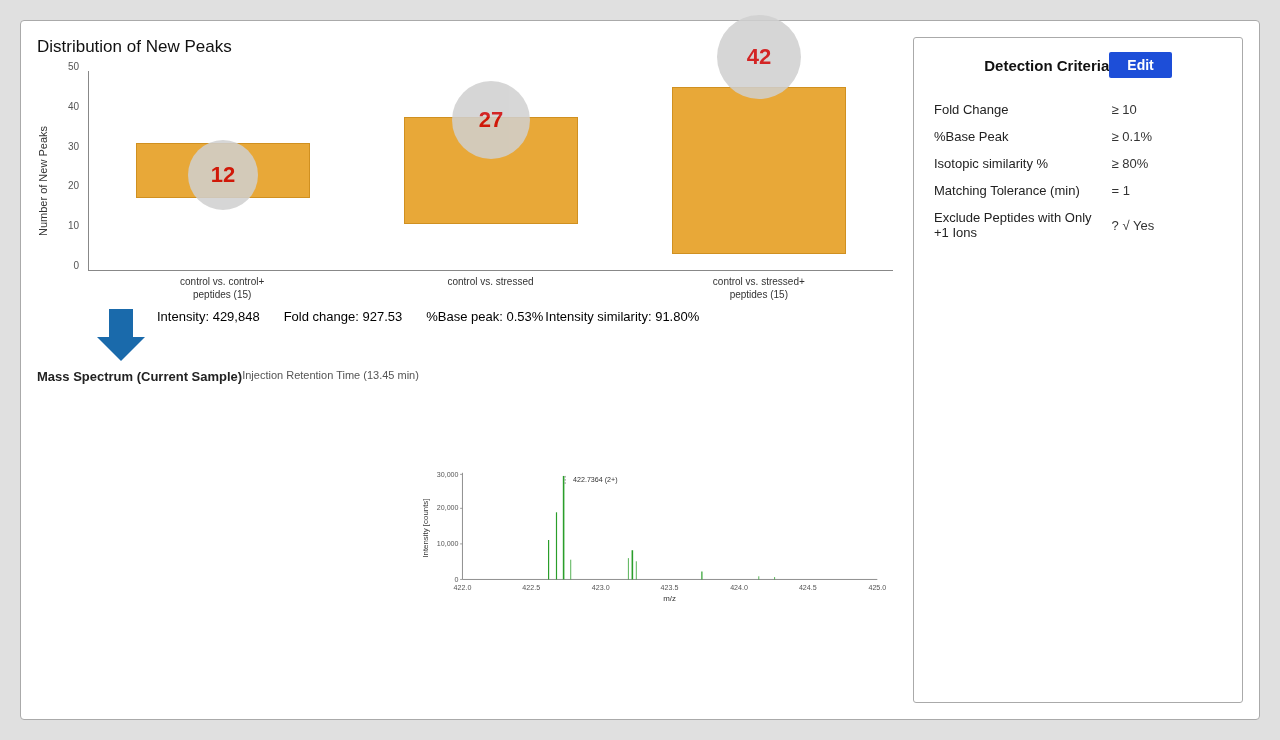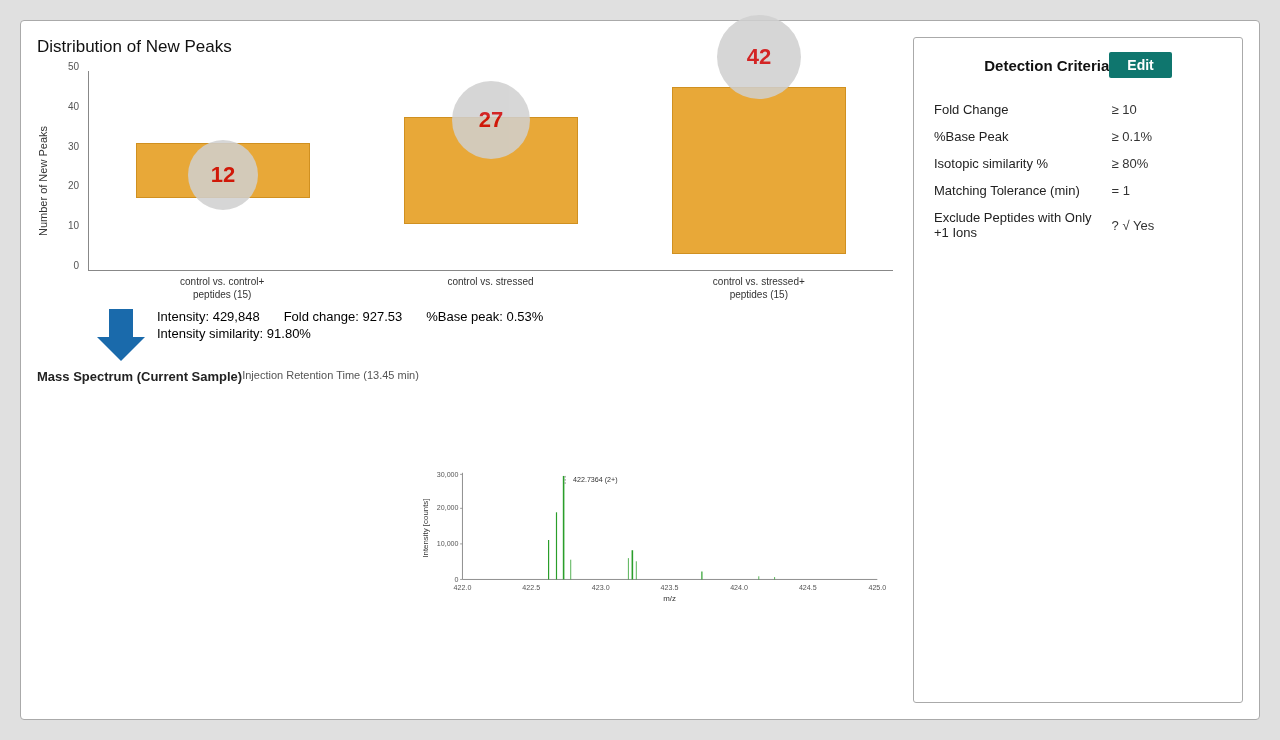--- a/index.html
+++ b/index.html
@@ -141,21 +141,20 @@
 
     
     .arrow-stats {
       display: flex;
       align-items: flex-start;
       margin-bottom: 8px;
       margin-left: 60px;
     }
     .stats-text {
       display: flex;
-      flex-direction: column;
       gap: 2px;
     }
     .stats-row {
       display: flex;
       gap: 24px;
       font-size: 13px;
     }
 
     
     .spectrum-section {
@@ -196,21 +195,21 @@
       justify-content: center;
       align-items: center;
       margin-bottom: 18px;
     }
     .criteria-title {
       font-size: 15px;
       font-weight: bold;
       color: #111;
     }
     .edit-btn {
-      background: #0f766e;
+      background: #1d4ed8;
       color: white;
       border: none;
       padding: 5px 18px;
       font-size: 14px;
       font-weight: bold;
       cursor: pointer;
       border-radius: 2px;
     }
     .criteria-table {
       width: 100%;

